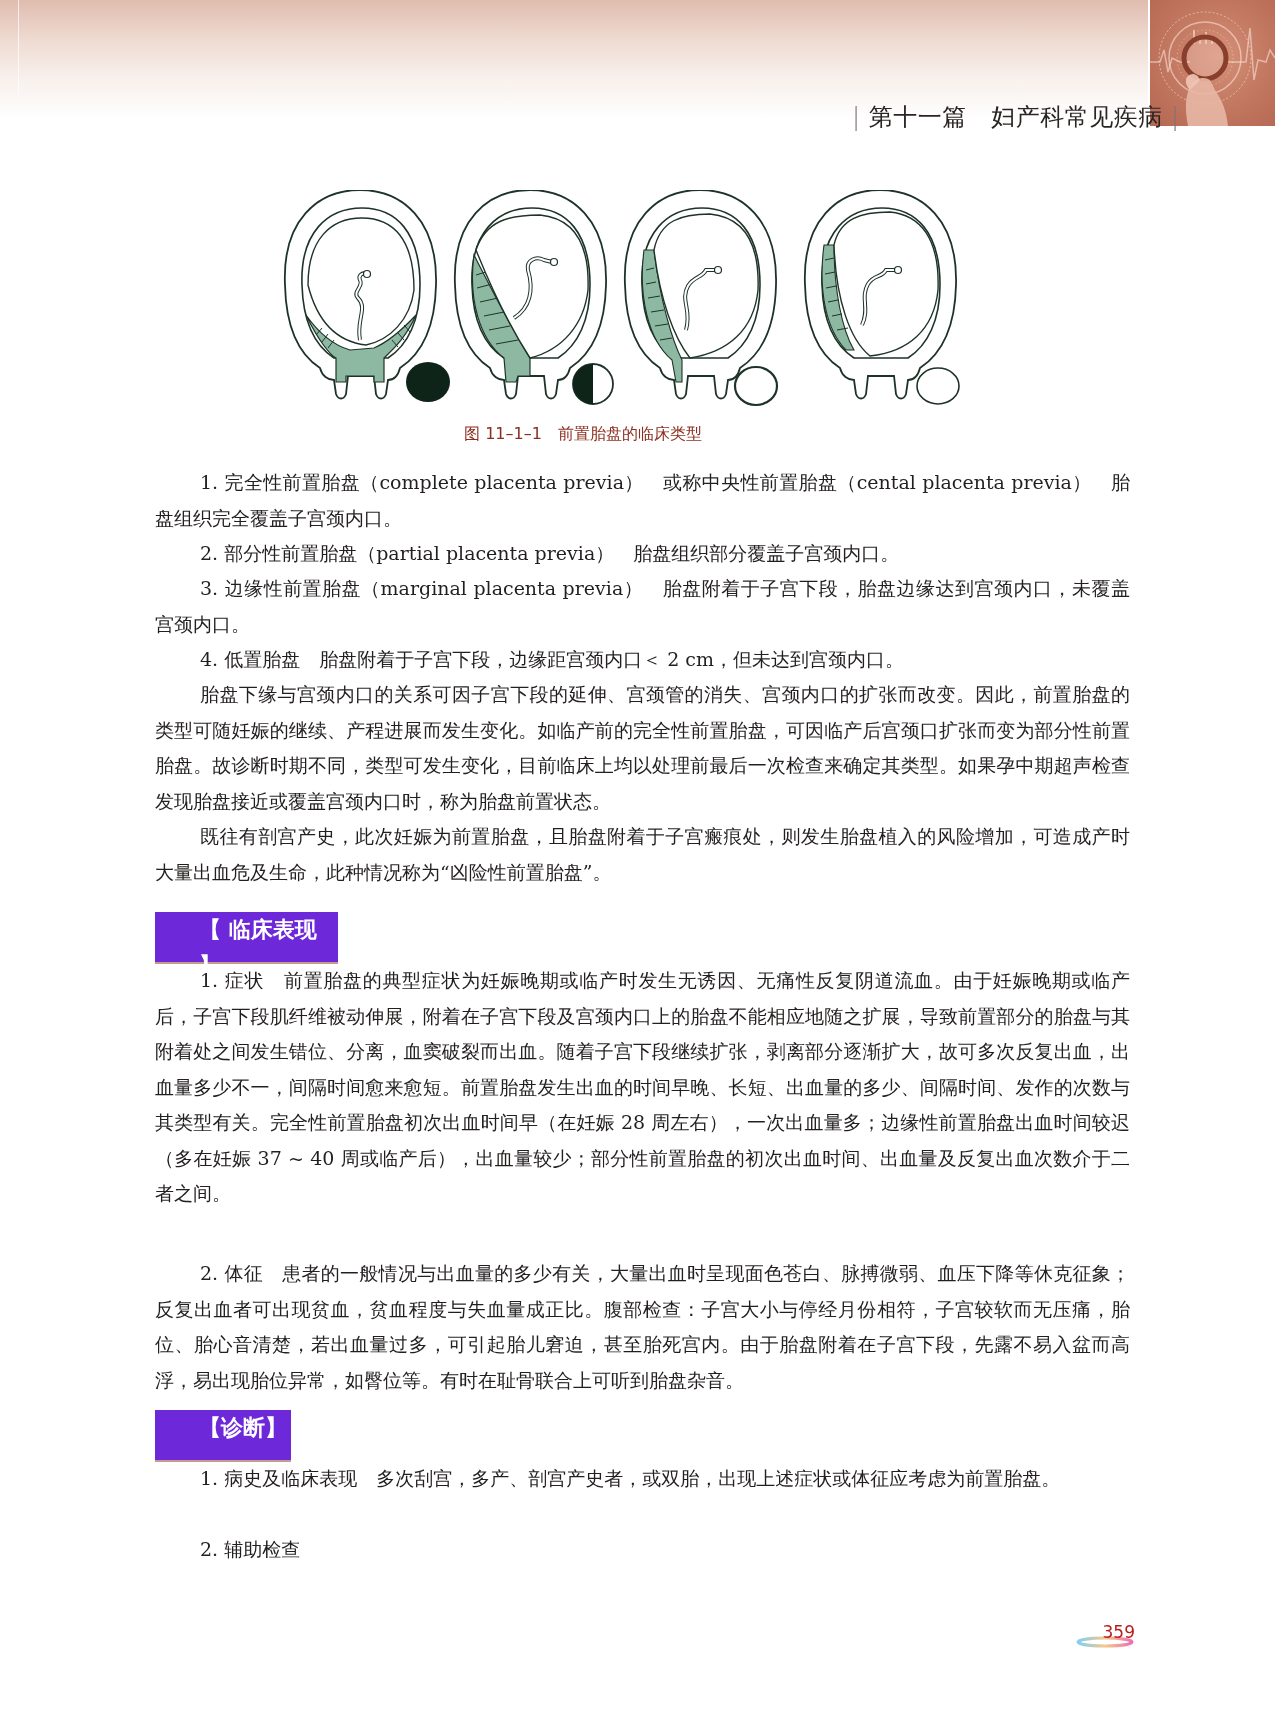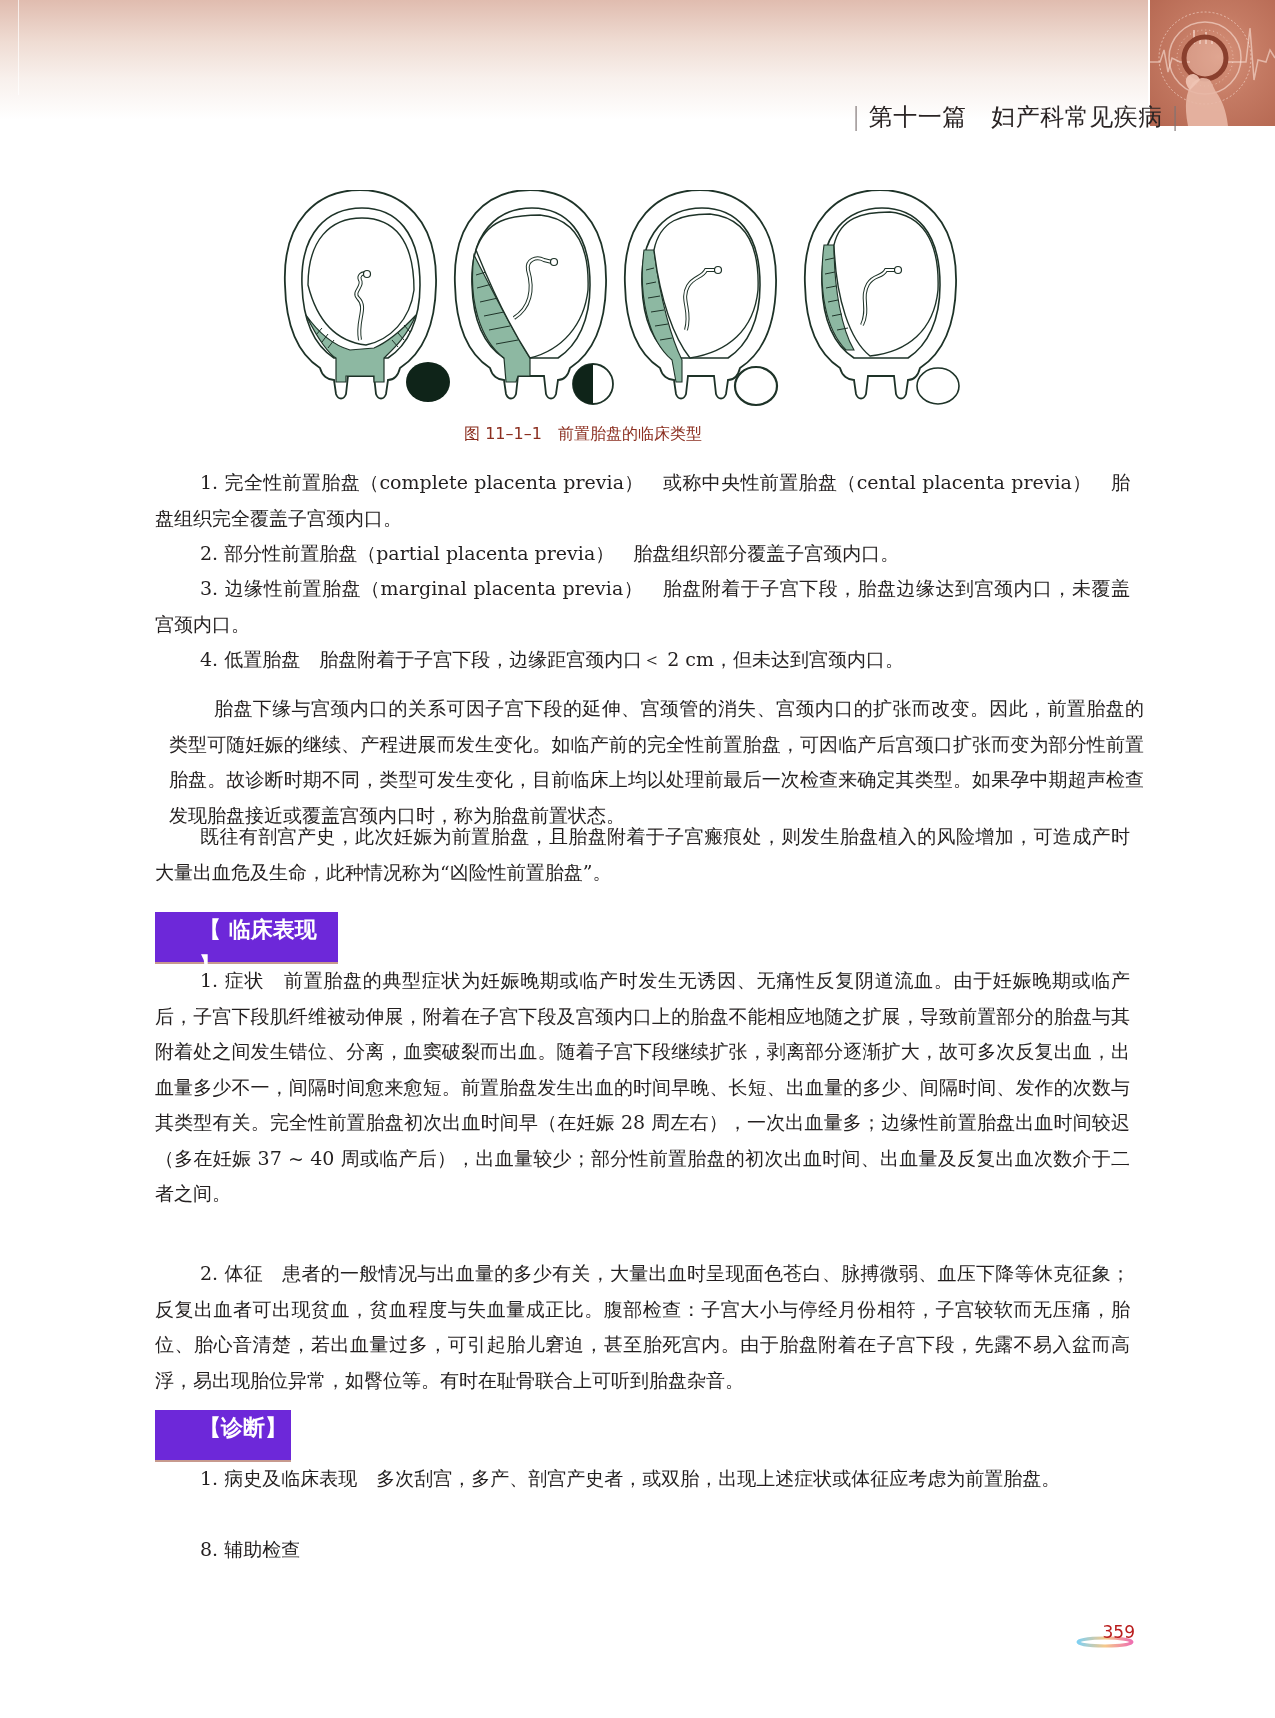--- a/index.html
+++ b/index.html
@@ -173,30 +173,30 @@
       <ellipse cx="148" cy="196" rx="21" ry="18" fill="#ffffff" stroke="#1e3328" stroke-width="1.6"></ellipse>
     </g>
   </svg>
 </div>
 <div class="fig-caption">图 11–1–1　前置胎盘的临床类型</div>
 
 <p class="para indent" style="top:465px;margin:0;">1. 完全性前置胎盘（complete placenta previa）　或称中央性前置胎盘（cental placenta previa）　胎盘组织完全覆盖子宫颈内口。</p>
 <p class="para indent" style="top:536px;margin:0;">2. 部分性前置胎盘（partial placenta previa）　胎盘组织部分覆盖子宫颈内口。</p>
 <p class="para indent" style="top:571px;margin:0;">3. 边缘性前置胎盘（marginal placenta previa）　胎盘附着于子宫下段，胎盘边缘达到宫颈内口，未覆盖宫颈内口。</p>
 <p class="para indent" style="top:642px;margin:0;">4. 低置胎盘　胎盘附着于子宫下段，边缘距宫颈内口＜ 2 cm，但未达到宫颈内口。</p>
-<p class="para indent" style="top:677px;margin:14px;">胎盘下缘与宫颈内口的关系可因子宫下段的延伸、宫颈管的消失、宫颈内口的扩张而改变。因此，前置胎盘的类型可随妊娠的继续、产程进展而发生变化。如临产前的完全性前置胎盘，可因临产后宫颈口扩张而变为部分性前置胎盘。故诊断时期不同，类型可发生变化，目前临床上均以处理前最后一次检查来确定其类型。如果孕中期超声检查发现胎盘接近或覆盖宫颈内口时，称为胎盘前置状态。</p>
+<p class="para indent" style="top:677px;margin:0;">胎盘下缘与宫颈内口的关系可因子宫下段的延伸、宫颈管的消失、宫颈内口的扩张而改变。因此，前置胎盘的类型可随妊娠的继续、产程进展而发生变化。如临产前的完全性前置胎盘，可因临产后宫颈口扩张而变为部分性前置胎盘。故诊断时期不同，类型可发生变化，目前临床上均以处理前最后一次检查来确定其类型。如果孕中期超声检查发现胎盘接近或覆盖宫颈内口时，称为胎盘前置状态。</p>
 <p class="para indent" style="top:819px;margin:0;">既往有剖宫产史，此次妊娠为前置胎盘，且胎盘附着于子宫瘢痕处，则发生胎盘植入的风险增加，可造成产时大量出血危及生命，此种情况称为“凶险性前置胎盘”。</p>
 
 <div class="section-head" style="top:912px;width:183px;">【 临床表现 】</div>
 <p class="para indent" style="top:963px;margin:0;">1. 症状　前置胎盘的典型症状为妊娠晚期或临产时发生无诱因、无痛性反复阴道流血。由于妊娠晚期或临产后，子宫下段肌纤维被动伸展，附着在子宫下段及宫颈内口上的胎盘不能相应地随之扩展，导致前置部分的胎盘与其附着处之间发生错位、分离，血窦破裂而出血。随着子宫下段继续扩张，剥离部分逐渐扩大，故可多次反复出血，出血量多少不一，间隔时间愈来愈短。前置胎盘发生出血的时间早晚、长短、出血量的多少、间隔时间、发作的次数与其类型有关。完全性前置胎盘初次出血时间早（在妊娠 28 周左右），一次出血量多；边缘性前置胎盘出血时间较迟（多在妊娠 37 ~ 40 周或临产后），出血量较少；部分性前置胎盘的初次出血时间、出血量及反复出血次数介于二者之间。</p>
 <p class="para indent" style="top:1256px;margin:0;">2. 体征　患者的一般情况与出血量的多少有关，大量出血时呈现面色苍白、脉搏微弱、血压下降等休克征象；反复出血者可出现贫血，贫血程度与失血量成正比。腹部检查：子宫大小与停经月份相符，子宫较软而无压痛，胎位、胎心音清楚，若出血量过多，可引起胎儿窘迫，甚至胎死宫内。由于胎盘附着在子宫下段，先露不易入盆而高浮，易出现胎位异常，如臀位等。有时在耻骨联合上可听到胎盘杂音。</p>
 
 <div class="section-head" style="top:1410px;width:136px;">【诊断】</div>
 <p class="para indent" style="top:1461px;margin:0;">1. 病史及临床表现　多次刮宫，多产、剖宫产史者，或双胎，出现上述症状或体征应考虑为前置胎盘。</p>
-<p class="para indent" style="top:1532px;margin:0;">8. 辅助检查</p>
+<p class="para indent" style="top:1532px;margin:0;">2. 辅助检查</p>
 
 <div class="page-number">
   <svg width="60" height="16" viewBox="0 0 60 16">
     <defs>
       <linearGradient id="sw" x1="0" x2="1" y1="0" y2="0">
         <stop offset="0" stop-color="#7fd0f2"></stop>
         <stop offset="0.5" stop-color="#f5c98a"></stop>
         <stop offset="1" stop-color="#ee6fb0"></stop>
       </linearGradient>
     </defs>

